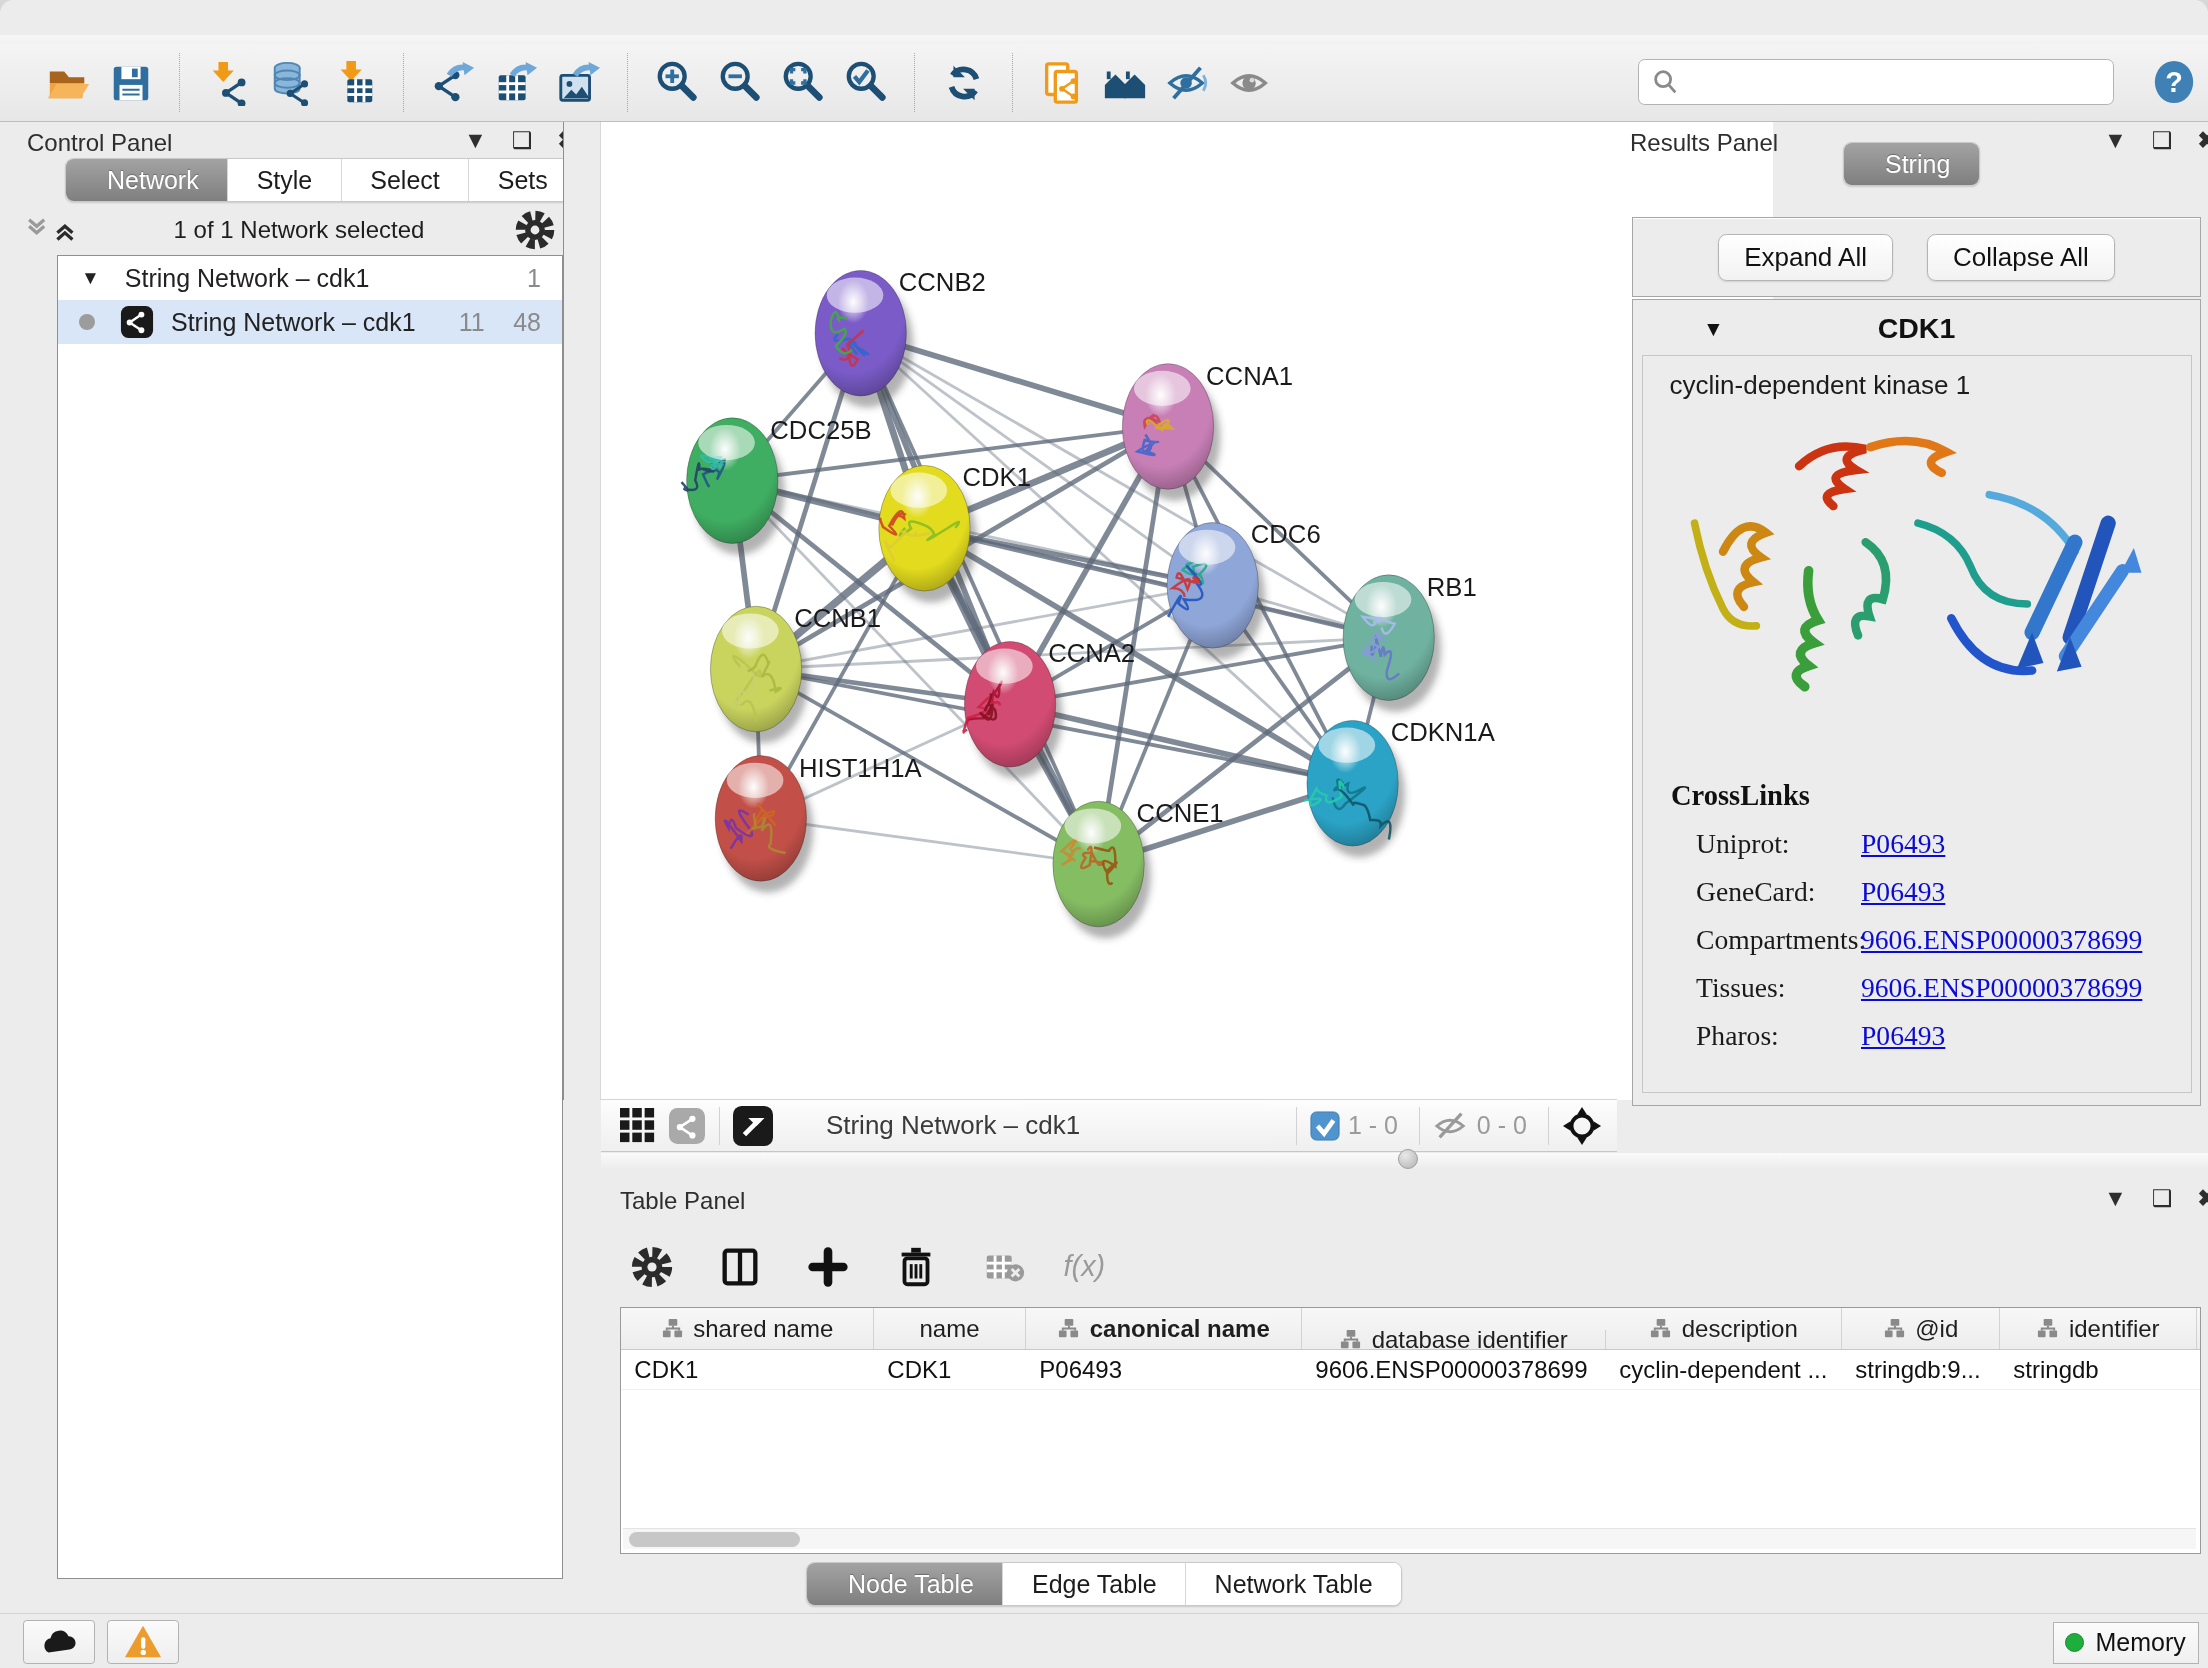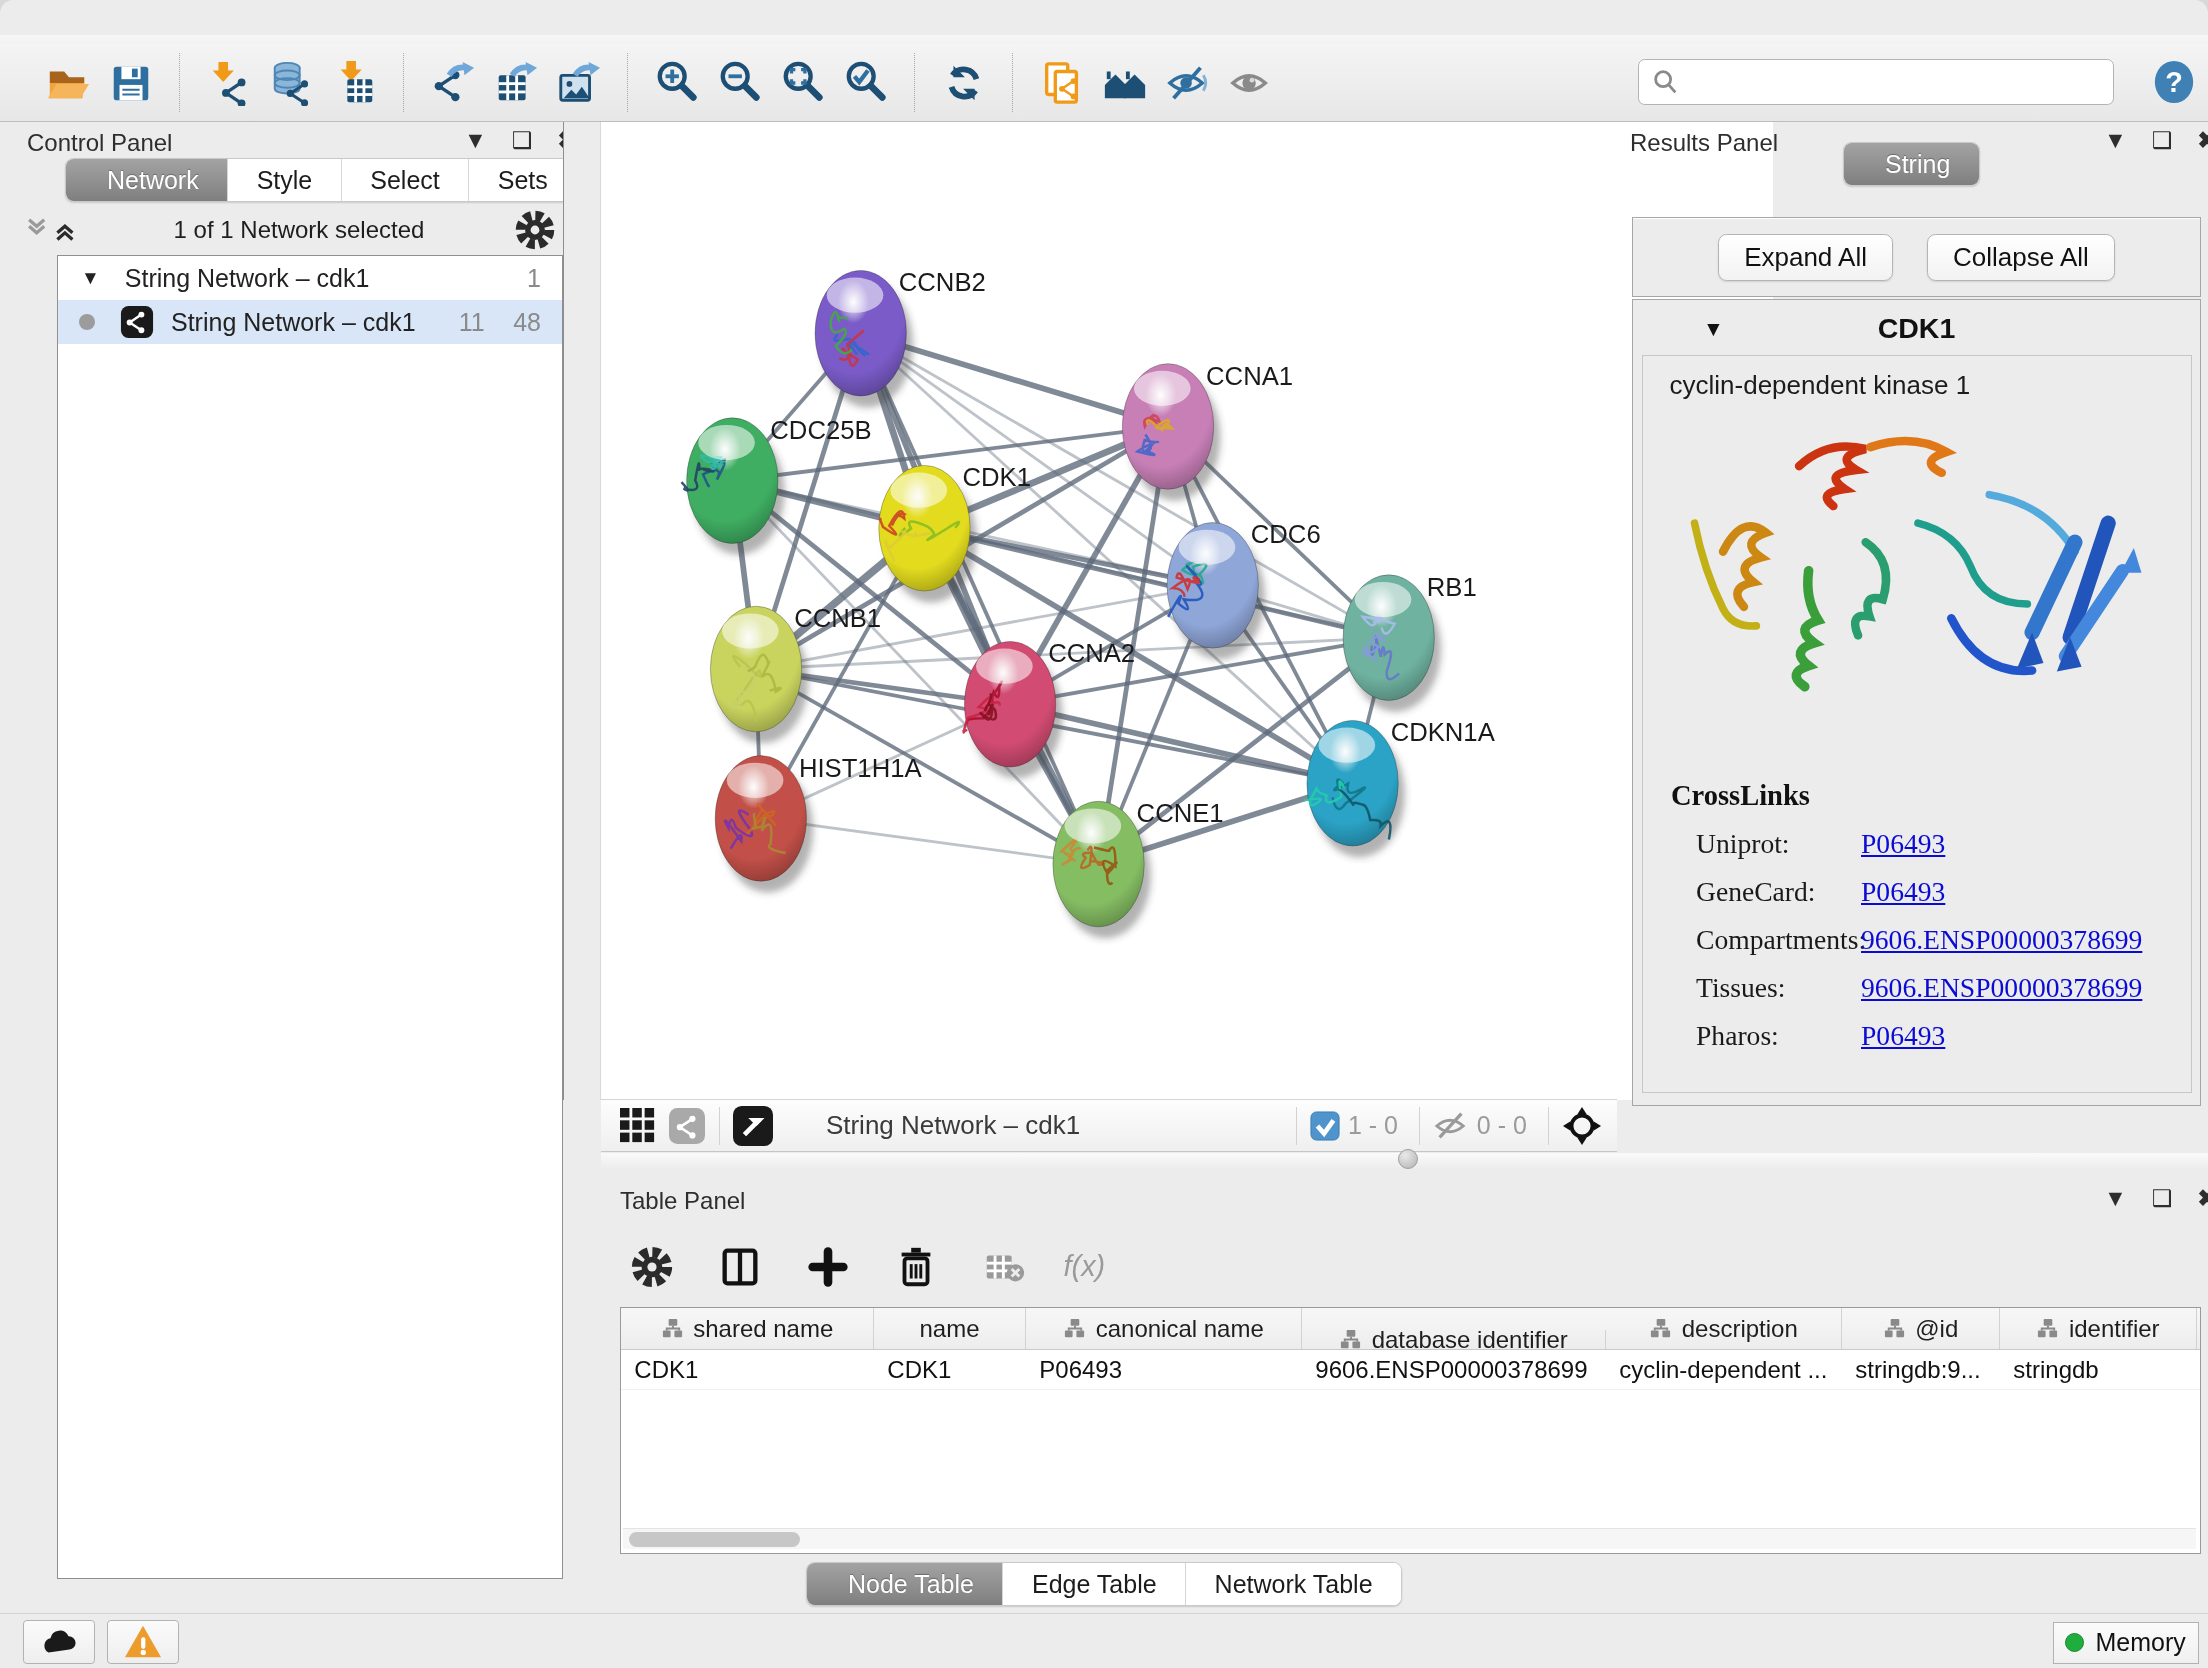--- a/index.html
+++ b/index.html
@@ -834,21 +834,21 @@
               <g stroke="#8a8a8a" stroke-width="2" fill="none">
                 <path d="M12.5 9 v3 M6 14 v-2 h13 v2"></path>
               </g>
             </svg>
           </span>
           <span>shared name</span>
         </div>
         <div class="th" style="width: 152px;">
           <span>name</span>
         </div>
-        <div class="th" style="width: 276px;">
+        <div class="th" style="width: 276px; font-weight: bold;">
           <span>
             <svg width="23" height="23" viewBox="0 0 24 24">
               <g fill="#8a8a8a">
                 <rect x="8" y="2" width="9" height="7" rx="1"></rect>
                 <rect x="2" y="14" width="8" height="7" rx="1"></rect>
                 <rect x="14" y="14" width="8" height="7" rx="1"></rect>
               </g>
               <g stroke="#8a8a8a" stroke-width="2" fill="none">
                 <path d="M12.5 9 v3 M6 14 v-2 h13 v2"></path>
               </g>

